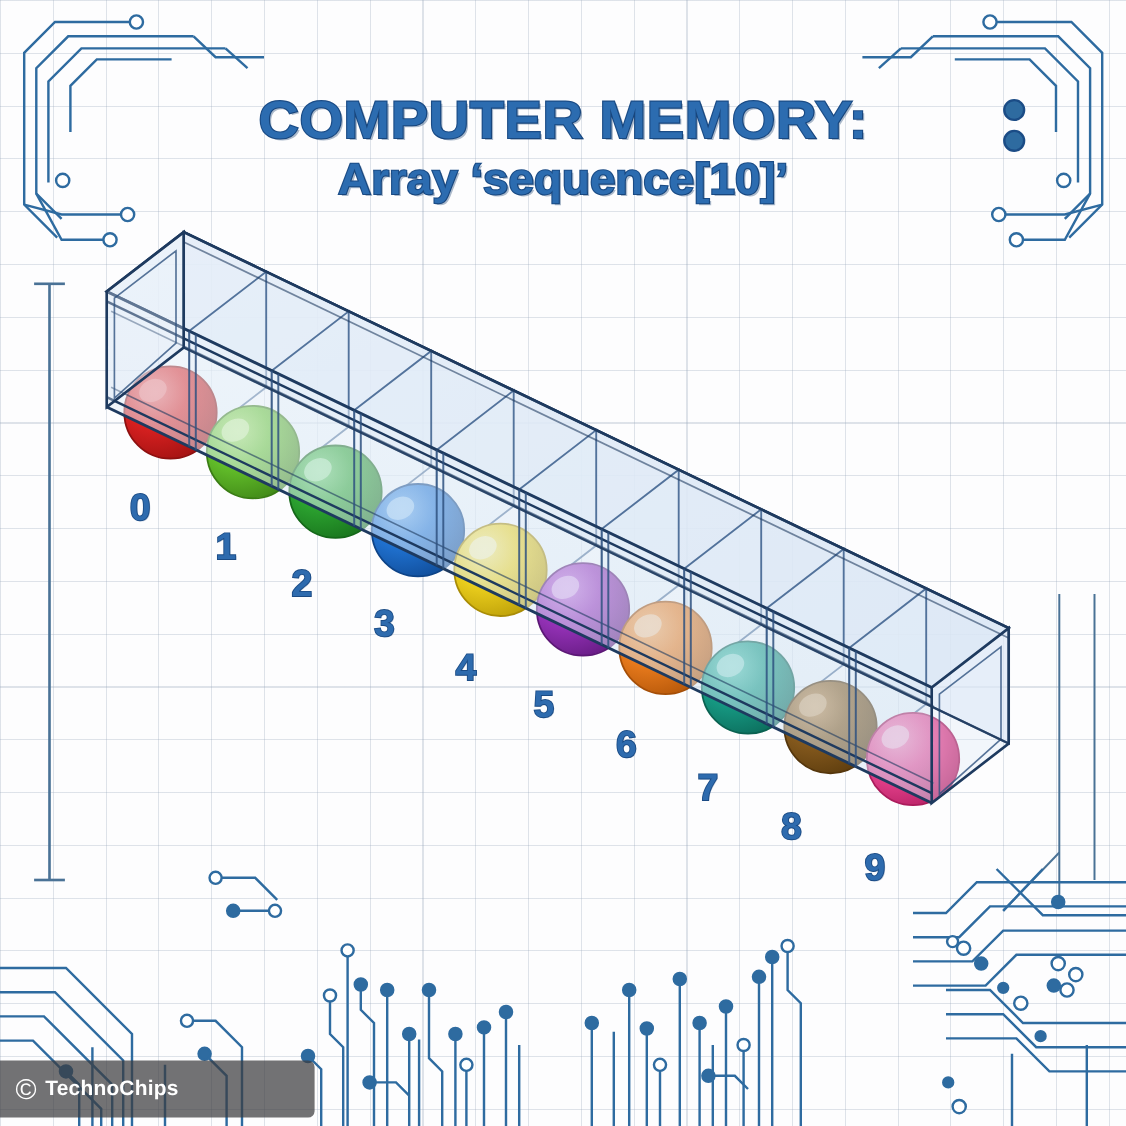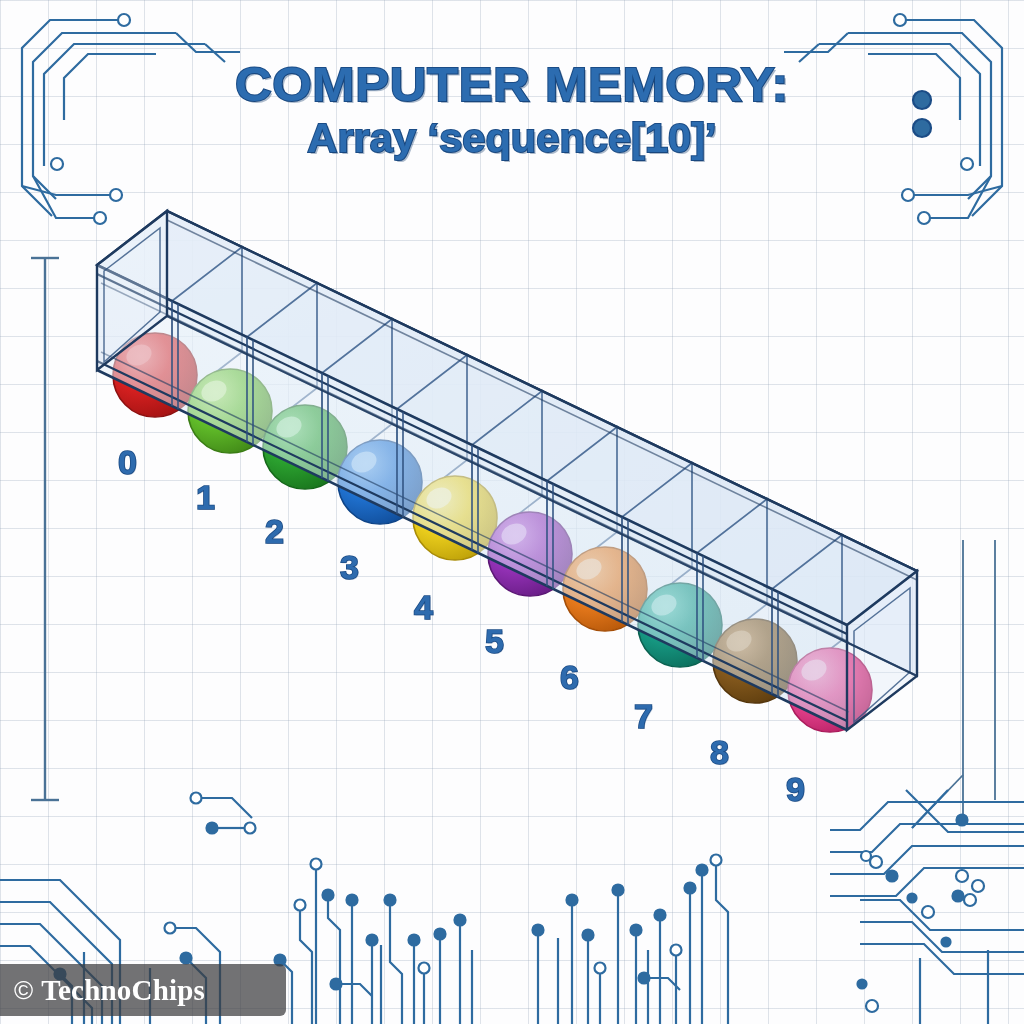--- a/index.html
+++ b/index.html
@@ -16,21 +16,21 @@
       repeating-linear-gradient(to right, rgba(150,165,185,0.30) 0 1px, transparent 1px 48px),
       repeating-linear-gradient(to bottom, rgba(150,165,185,0.30) 0 1px, transparent 1px 48px),
       #fdfdfe;
     overflow: hidden;
   }
   .layer { position: absolute; left: 0; top: 0; width: 1024px; height: 1024px; }
 
   
   #titleBlock {
     position: absolute;
-    left: 0; top: 60px;
+    left: 0; top: 85px;
     width: 1024px;
     text-align: center;
     pointer-events: none;
   }
   #titleMain {
     font-size: 48px;
     font-weight: bold;
     letter-spacing: 0.5px;
     color: #2C6CB0;
     -webkit-text-stroke: 2px #1B4C86;
@@ -72,24 +72,24 @@
     width: 286px; height: 52px;
     background: rgba(60,60,62,0.72);
     border-radius: 0 6px 6px 0;
     display: flex;
     align-items: center;
     padding-left: 14px;
     box-sizing: border-box;
   }
   #watermark .wm-text {
     color: #ffffff;
-    font-size: 29px;
+    font-size: 19px;
     font-weight: bold;
     letter-spacing: 0.2px;
-    font-family: Liberation Serif, serif;
+    font-family: Liberation Sans, sans-serif;
   }
   #watermark .wm-c { font-size: 26px; margin-right: 8px; color:#fff; }
 </style>
 </head>
 <body>
 
 <div id="stage">
 
   <svg class="layer" viewBox="0 0 1024 1024" xmlns="http://www.w3.org/2000/svg">
     <g fill="none" stroke="#2E6BA0" stroke-width="2.2" stroke-linejoin="miter">

